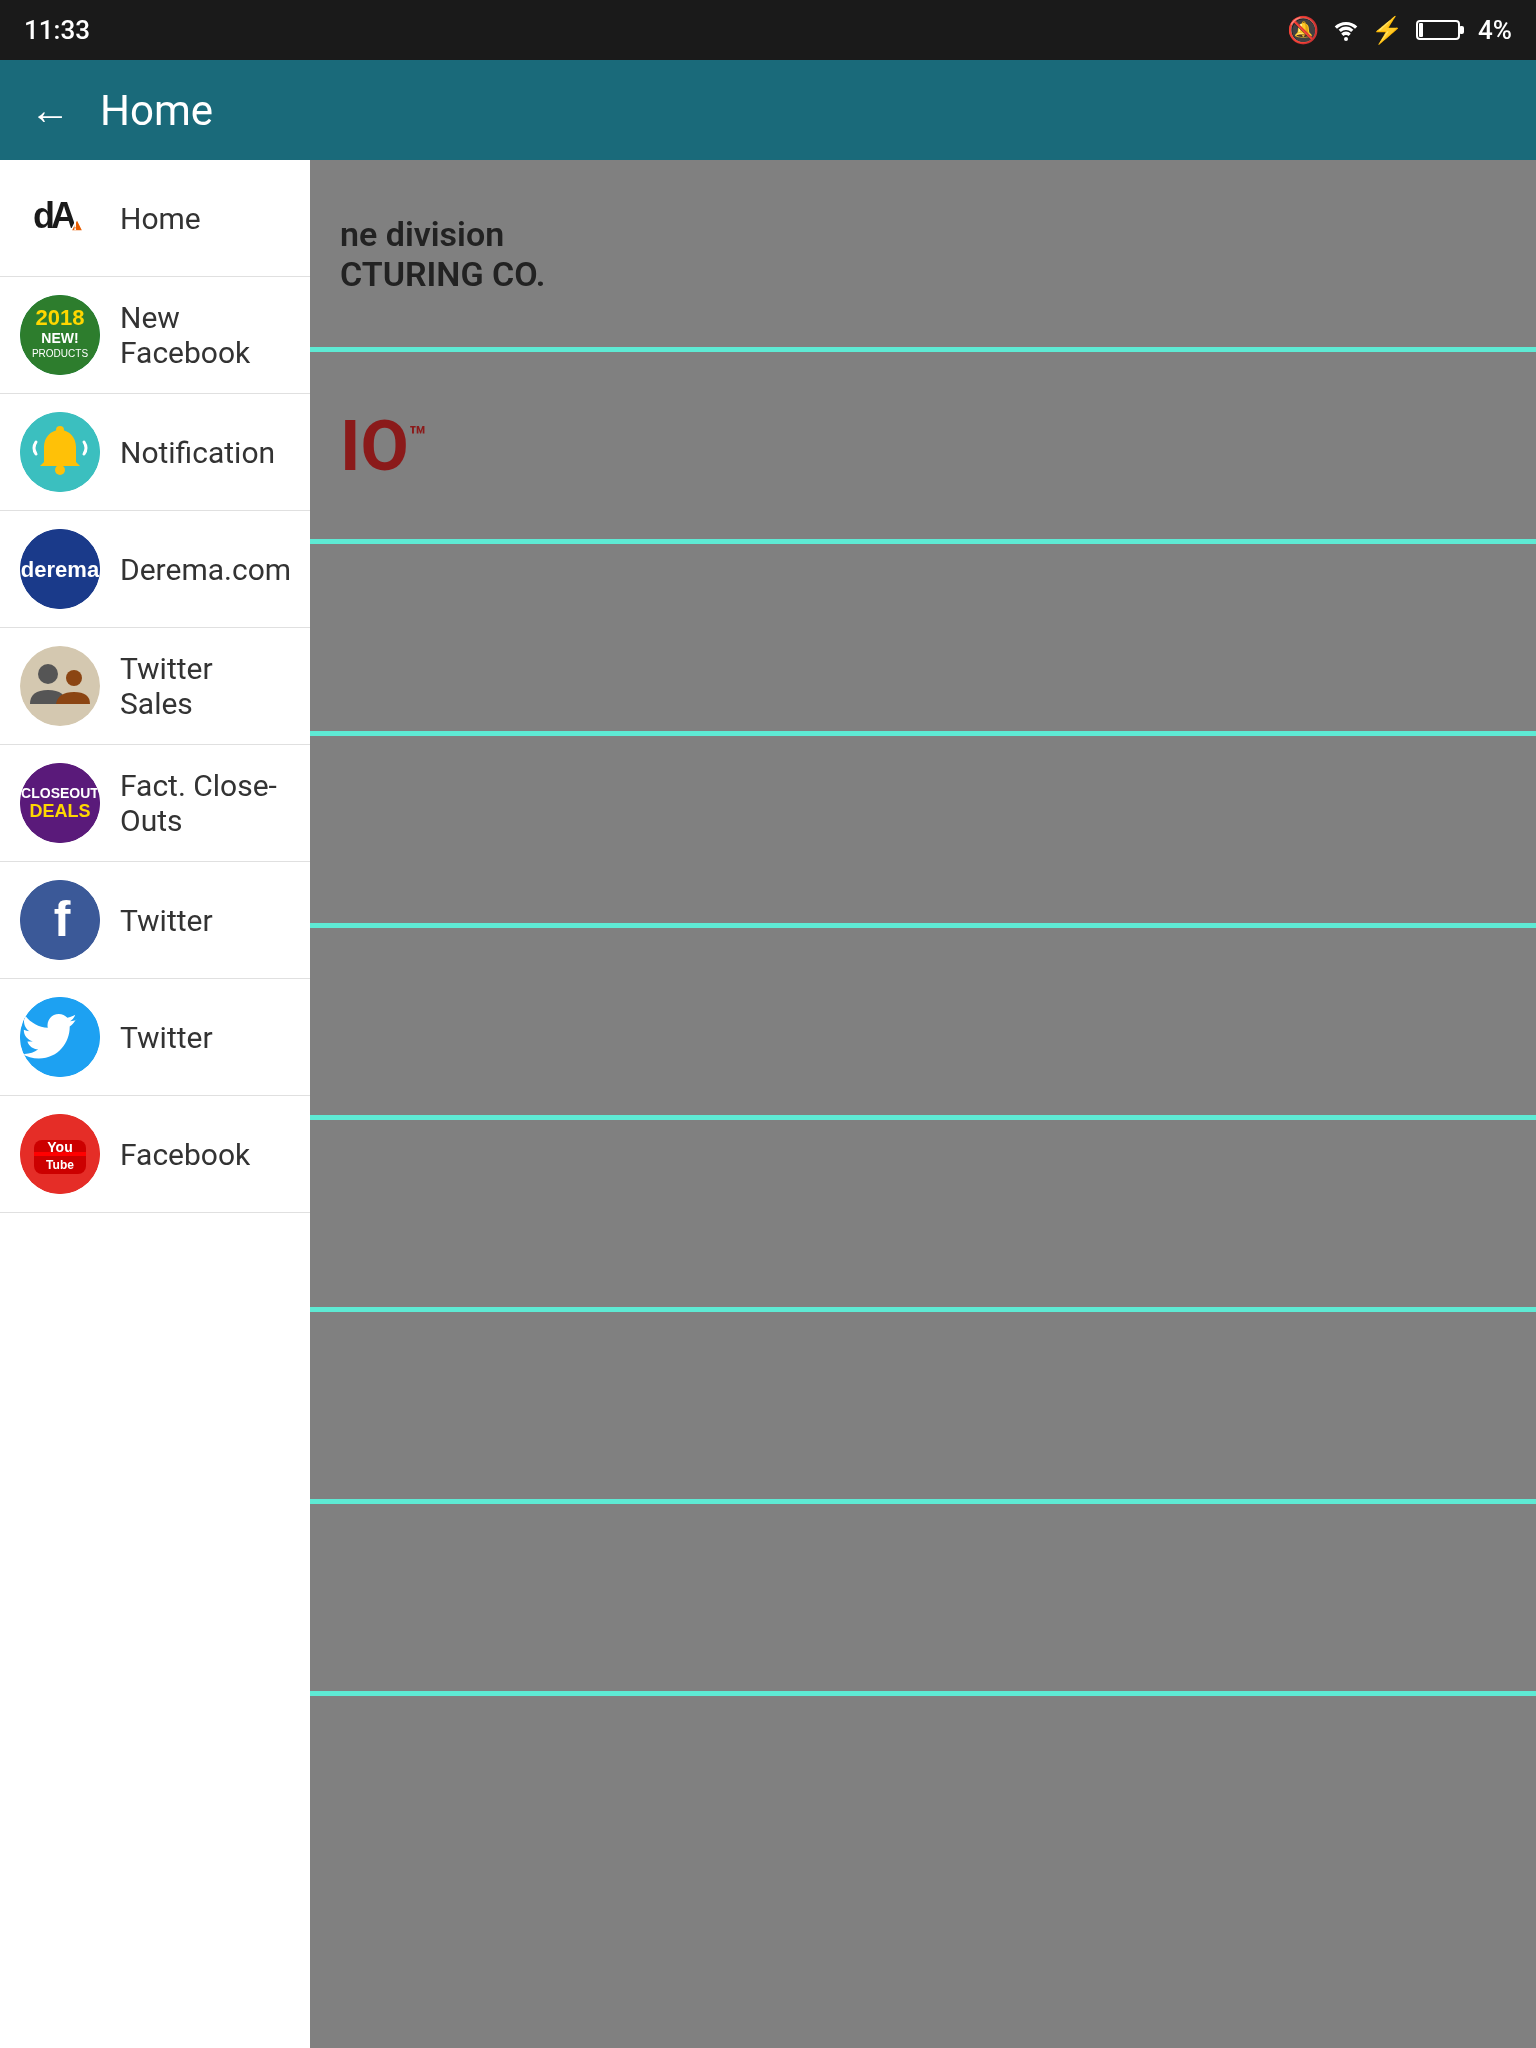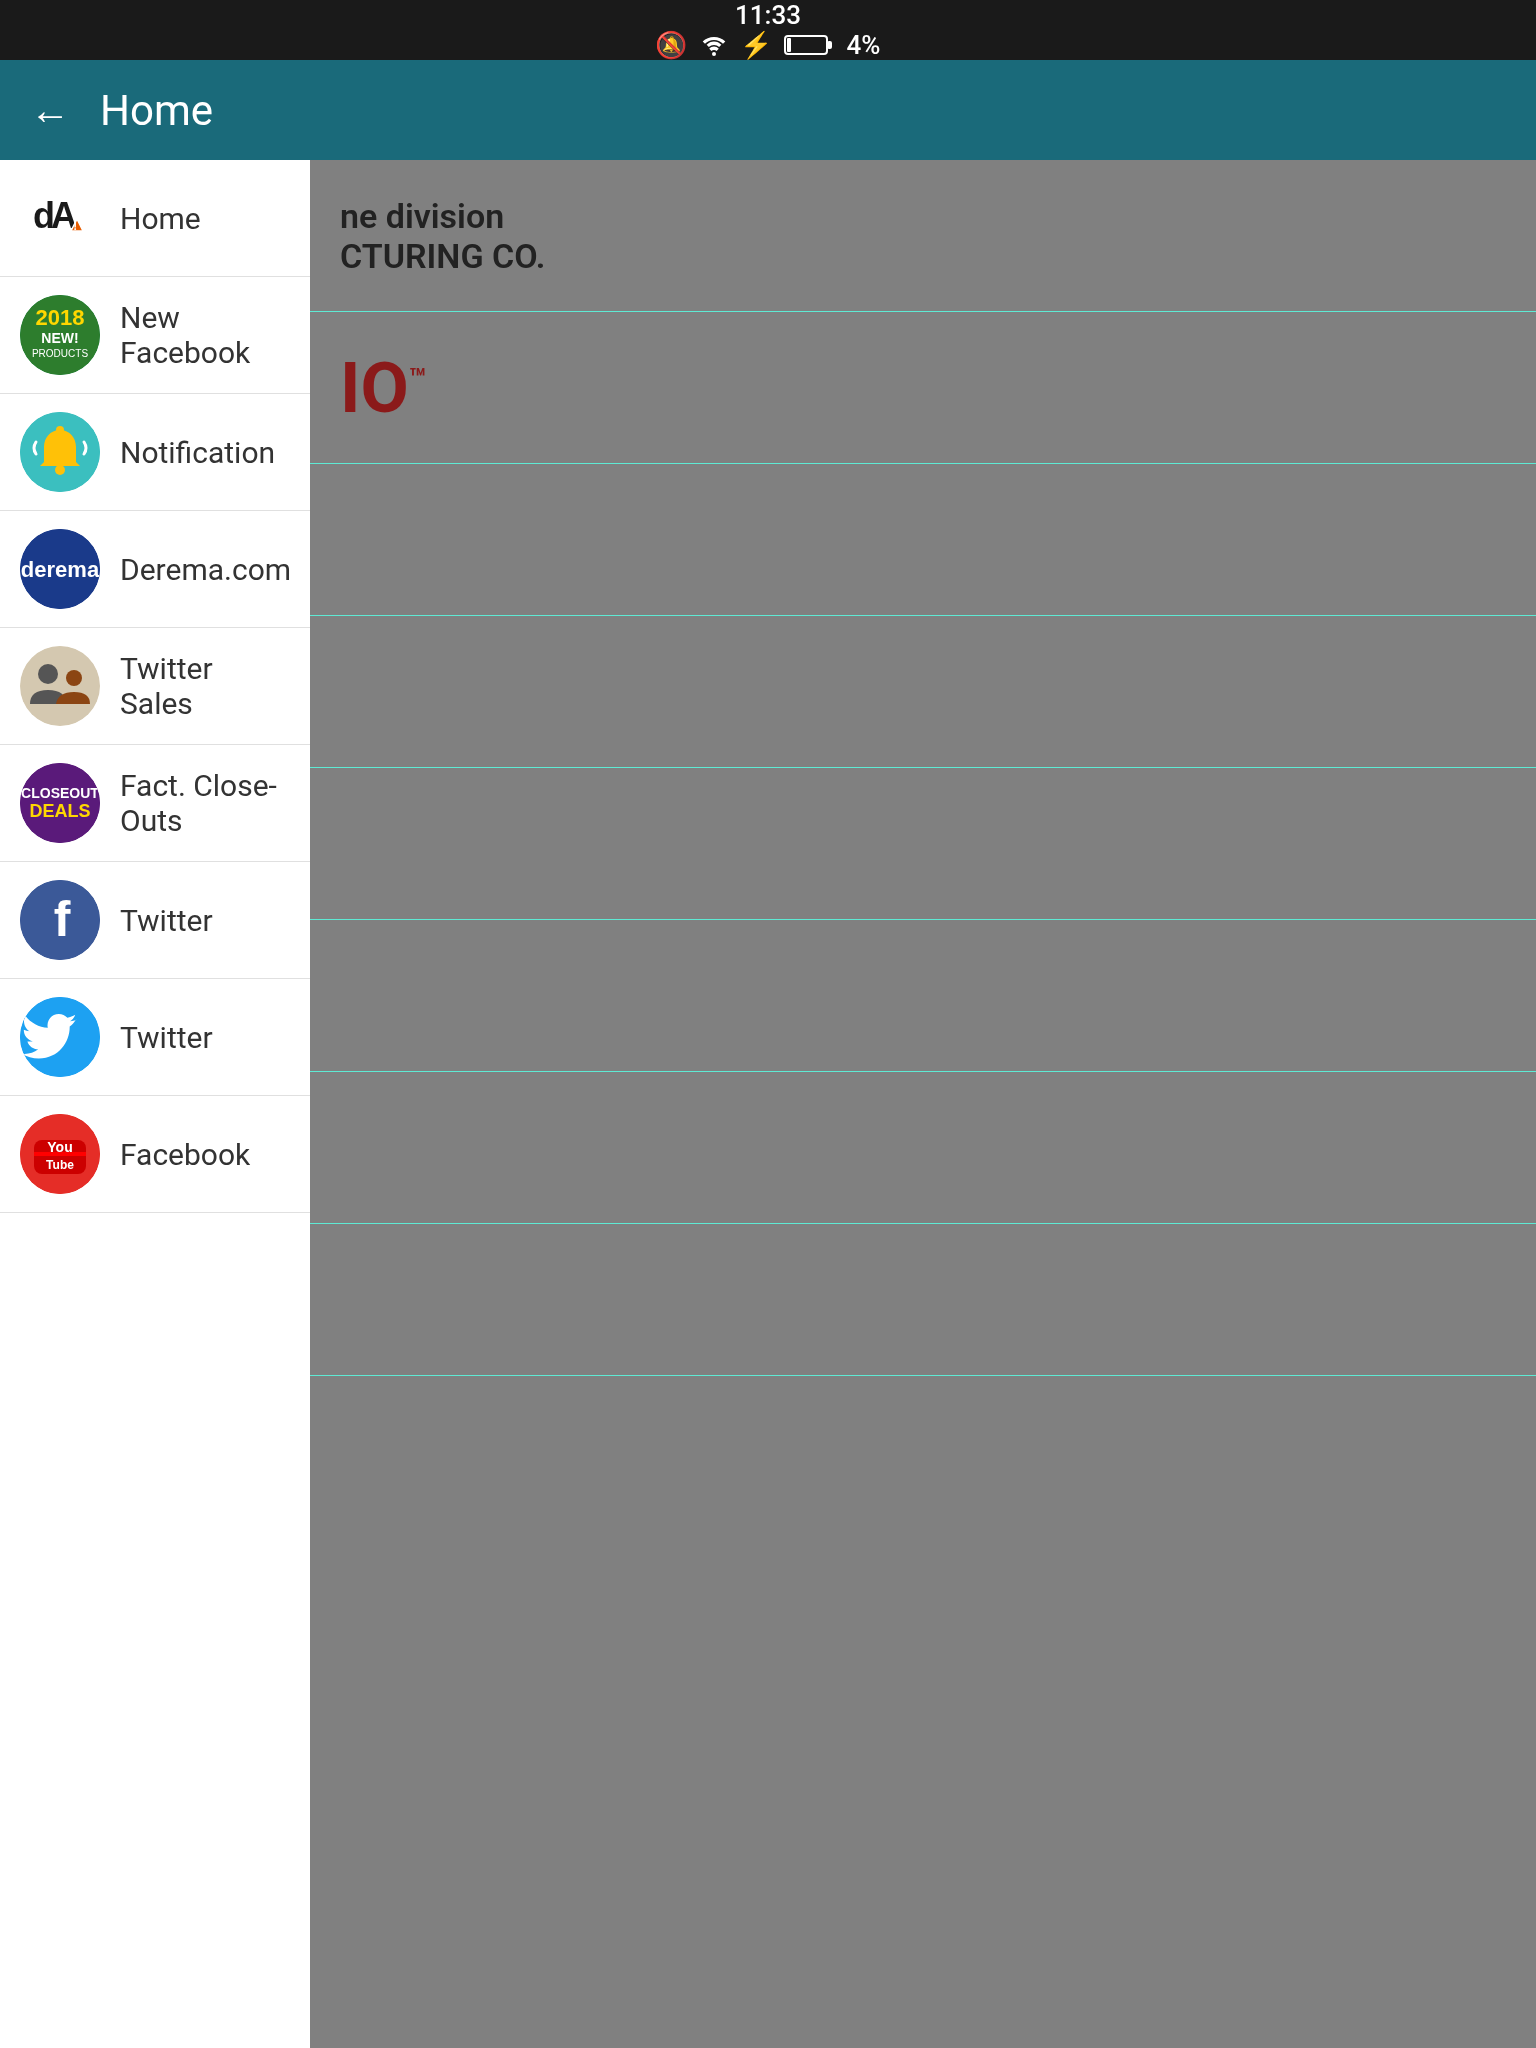--- a/index.html
+++ b/index.html
@@ -18,21 +18,20 @@
       background: #1a1a1a;
       display: flex;
       align-items: center;
       justify-content: space-between;
       padding: 0 24px;
       color: white;
       font-size: 26px;
       font-weight: 500;
       position: relative;
       z-index: 100;
-      flex-direction: column;
     }
     .status-bar-right {
       display: flex;
       align-items: center;
       gap: 12px;
     }
 
     
     .header-bar {
       width: 100%;
@@ -97,22 +96,22 @@
     }
 
     
     .content-area {
       flex: 1;
       background: #808080;
       position: relative;
       overflow: hidden;
     }
     .content-row {
-      border-bottom: 1px solid #5eead4;
-      height: 152px;
+      border-bottom: 5px solid #5eead4;
+      height: 192px;
       display: flex;
       align-items: center;
       padding: 20px 30px;
     }
     .content-text {
       color: #222;
       font-size: 34px;
       font-weight: 600;
     }
     .content-text-red {

